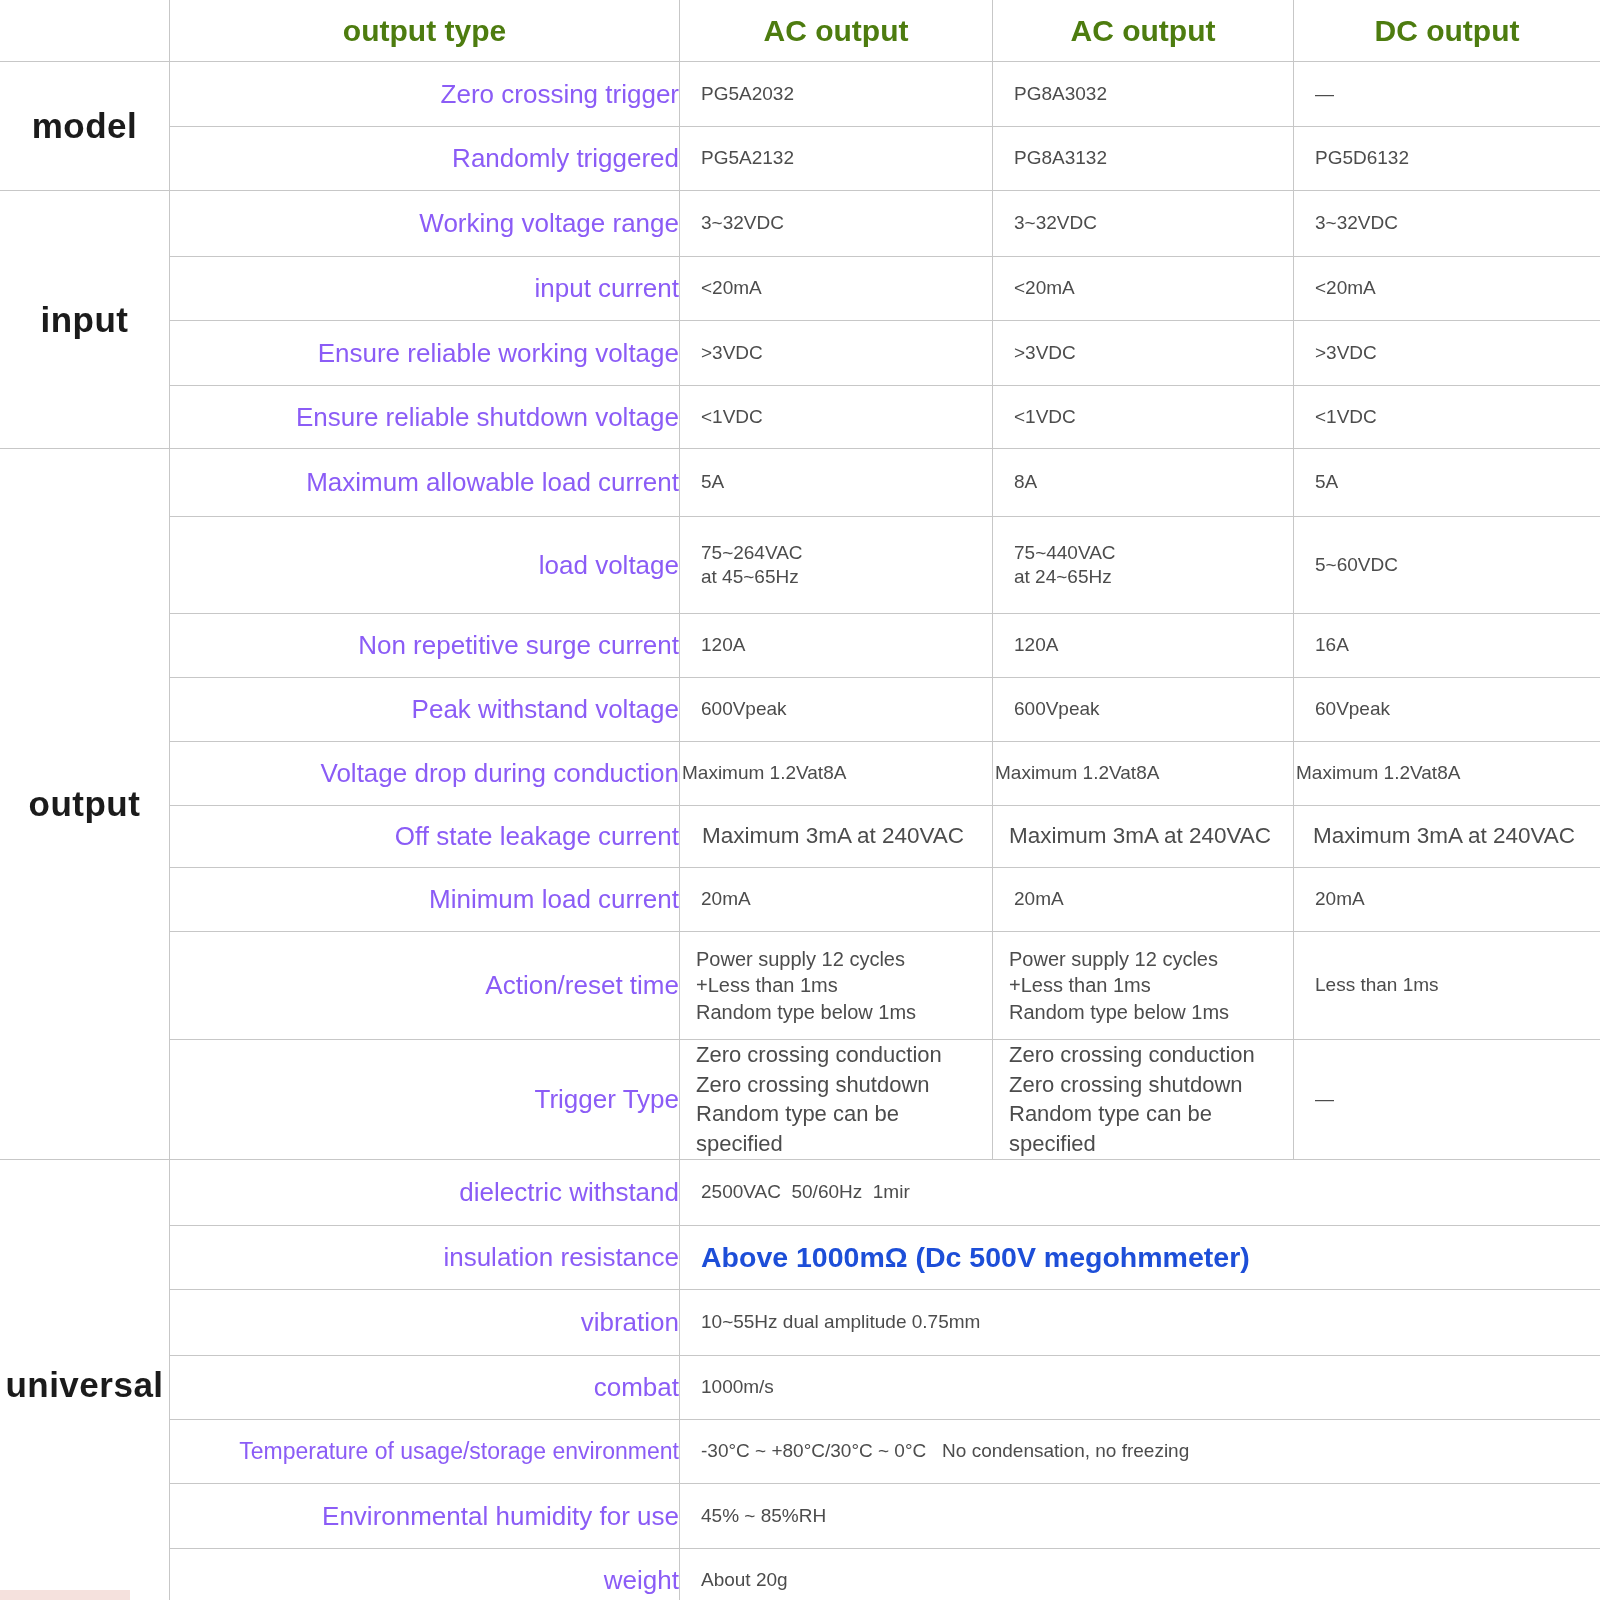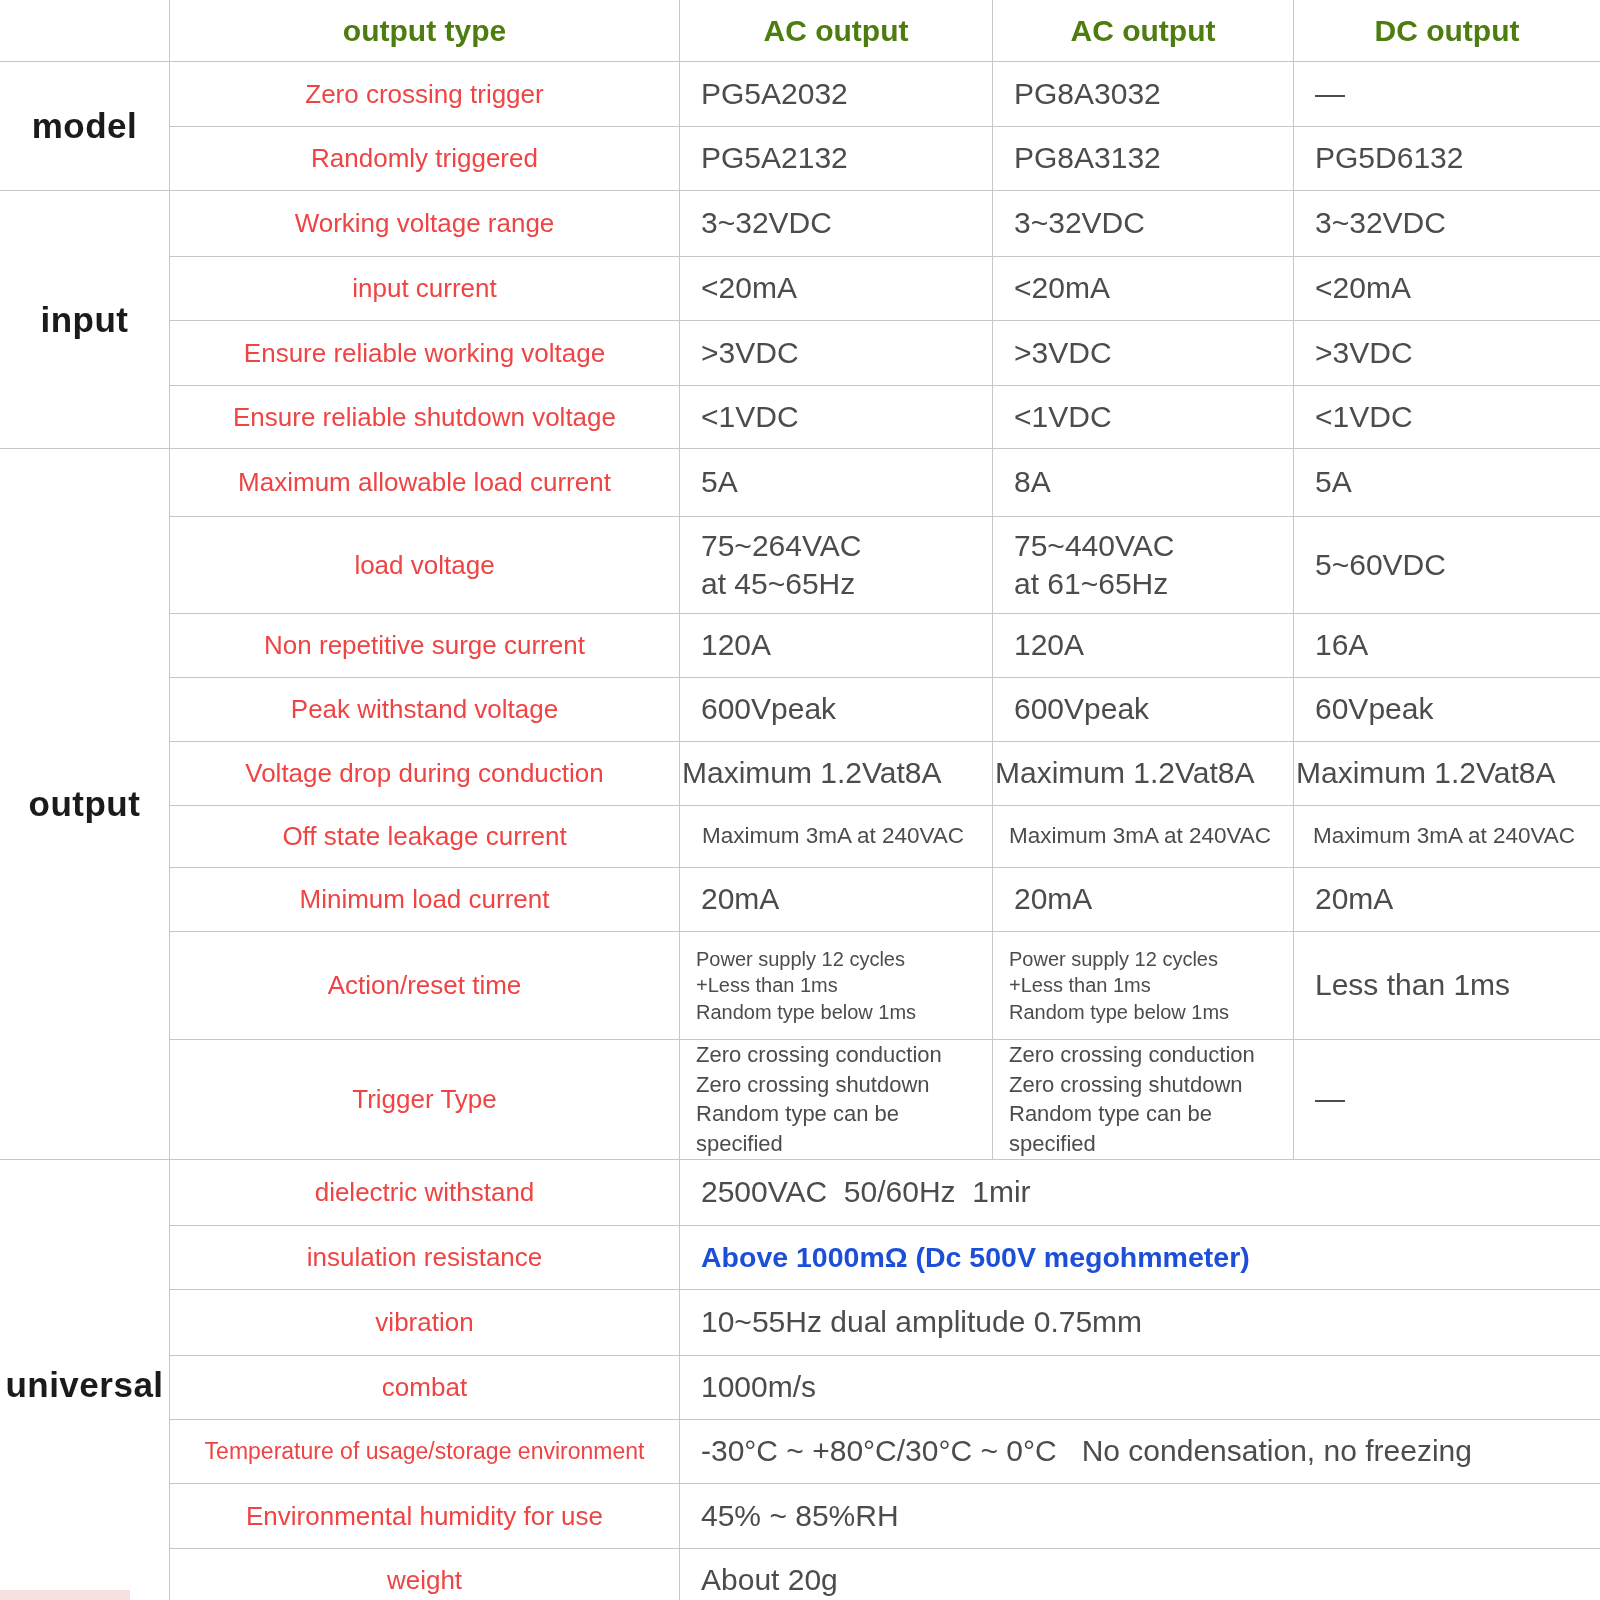--- a/index.html
+++ b/index.html
@@ -42,27 +42,27 @@
   }
   td.group {
     font-size: 35px;
     font-weight: 700;
     color: #1b1b1b;
     text-align: center;
     letter-spacing: 0.5px;
   }
   td.param {
     font-size: 26px;
-    text-align: center;
-    color: #ef4444;
+    text-align: right;
+    color: #8b5cf6;
     line-height: 1.25;
   }
   td.param.small { font-size: 23px; }
   td.val {
-    font-size: 30px;
+    font-size: 19px;
     text-align: left;
     color: #4c4c4c;
     padding-left: 21px;
     padding-right: 6px;
     line-height: 1.28;
   }
   td.val.center {
     text-align: left;
     padding-left: 2px;
     padding-right: 2px;
@@ -190,21 +190,21 @@
       <td class="param">Maximum allowable load current</td>
       <td class="val">5A</td>
       <td class="val">8A</td>
       <td class="val noR">5A</td>
     </tr>
     <tr class="r8">
       <td class="param">load voltage</td>
       <td class="val">75~264VAC
 at 45~65Hz</td>
       <td class="val">75~440VAC
-at 61~65Hz</td>
+at 24~65Hz</td>
       <td class="val noR">5~60VDC</td>
     </tr>
     <tr class="r9">
       <td class="param">Non repetitive surge current</td>
       <td class="val">120A</td>
       <td class="val">120A</td>
       <td class="val noR">16A</td>
     </tr>
     <tr class="r10">
       <td class="param">Peak withstand voltage</td>

